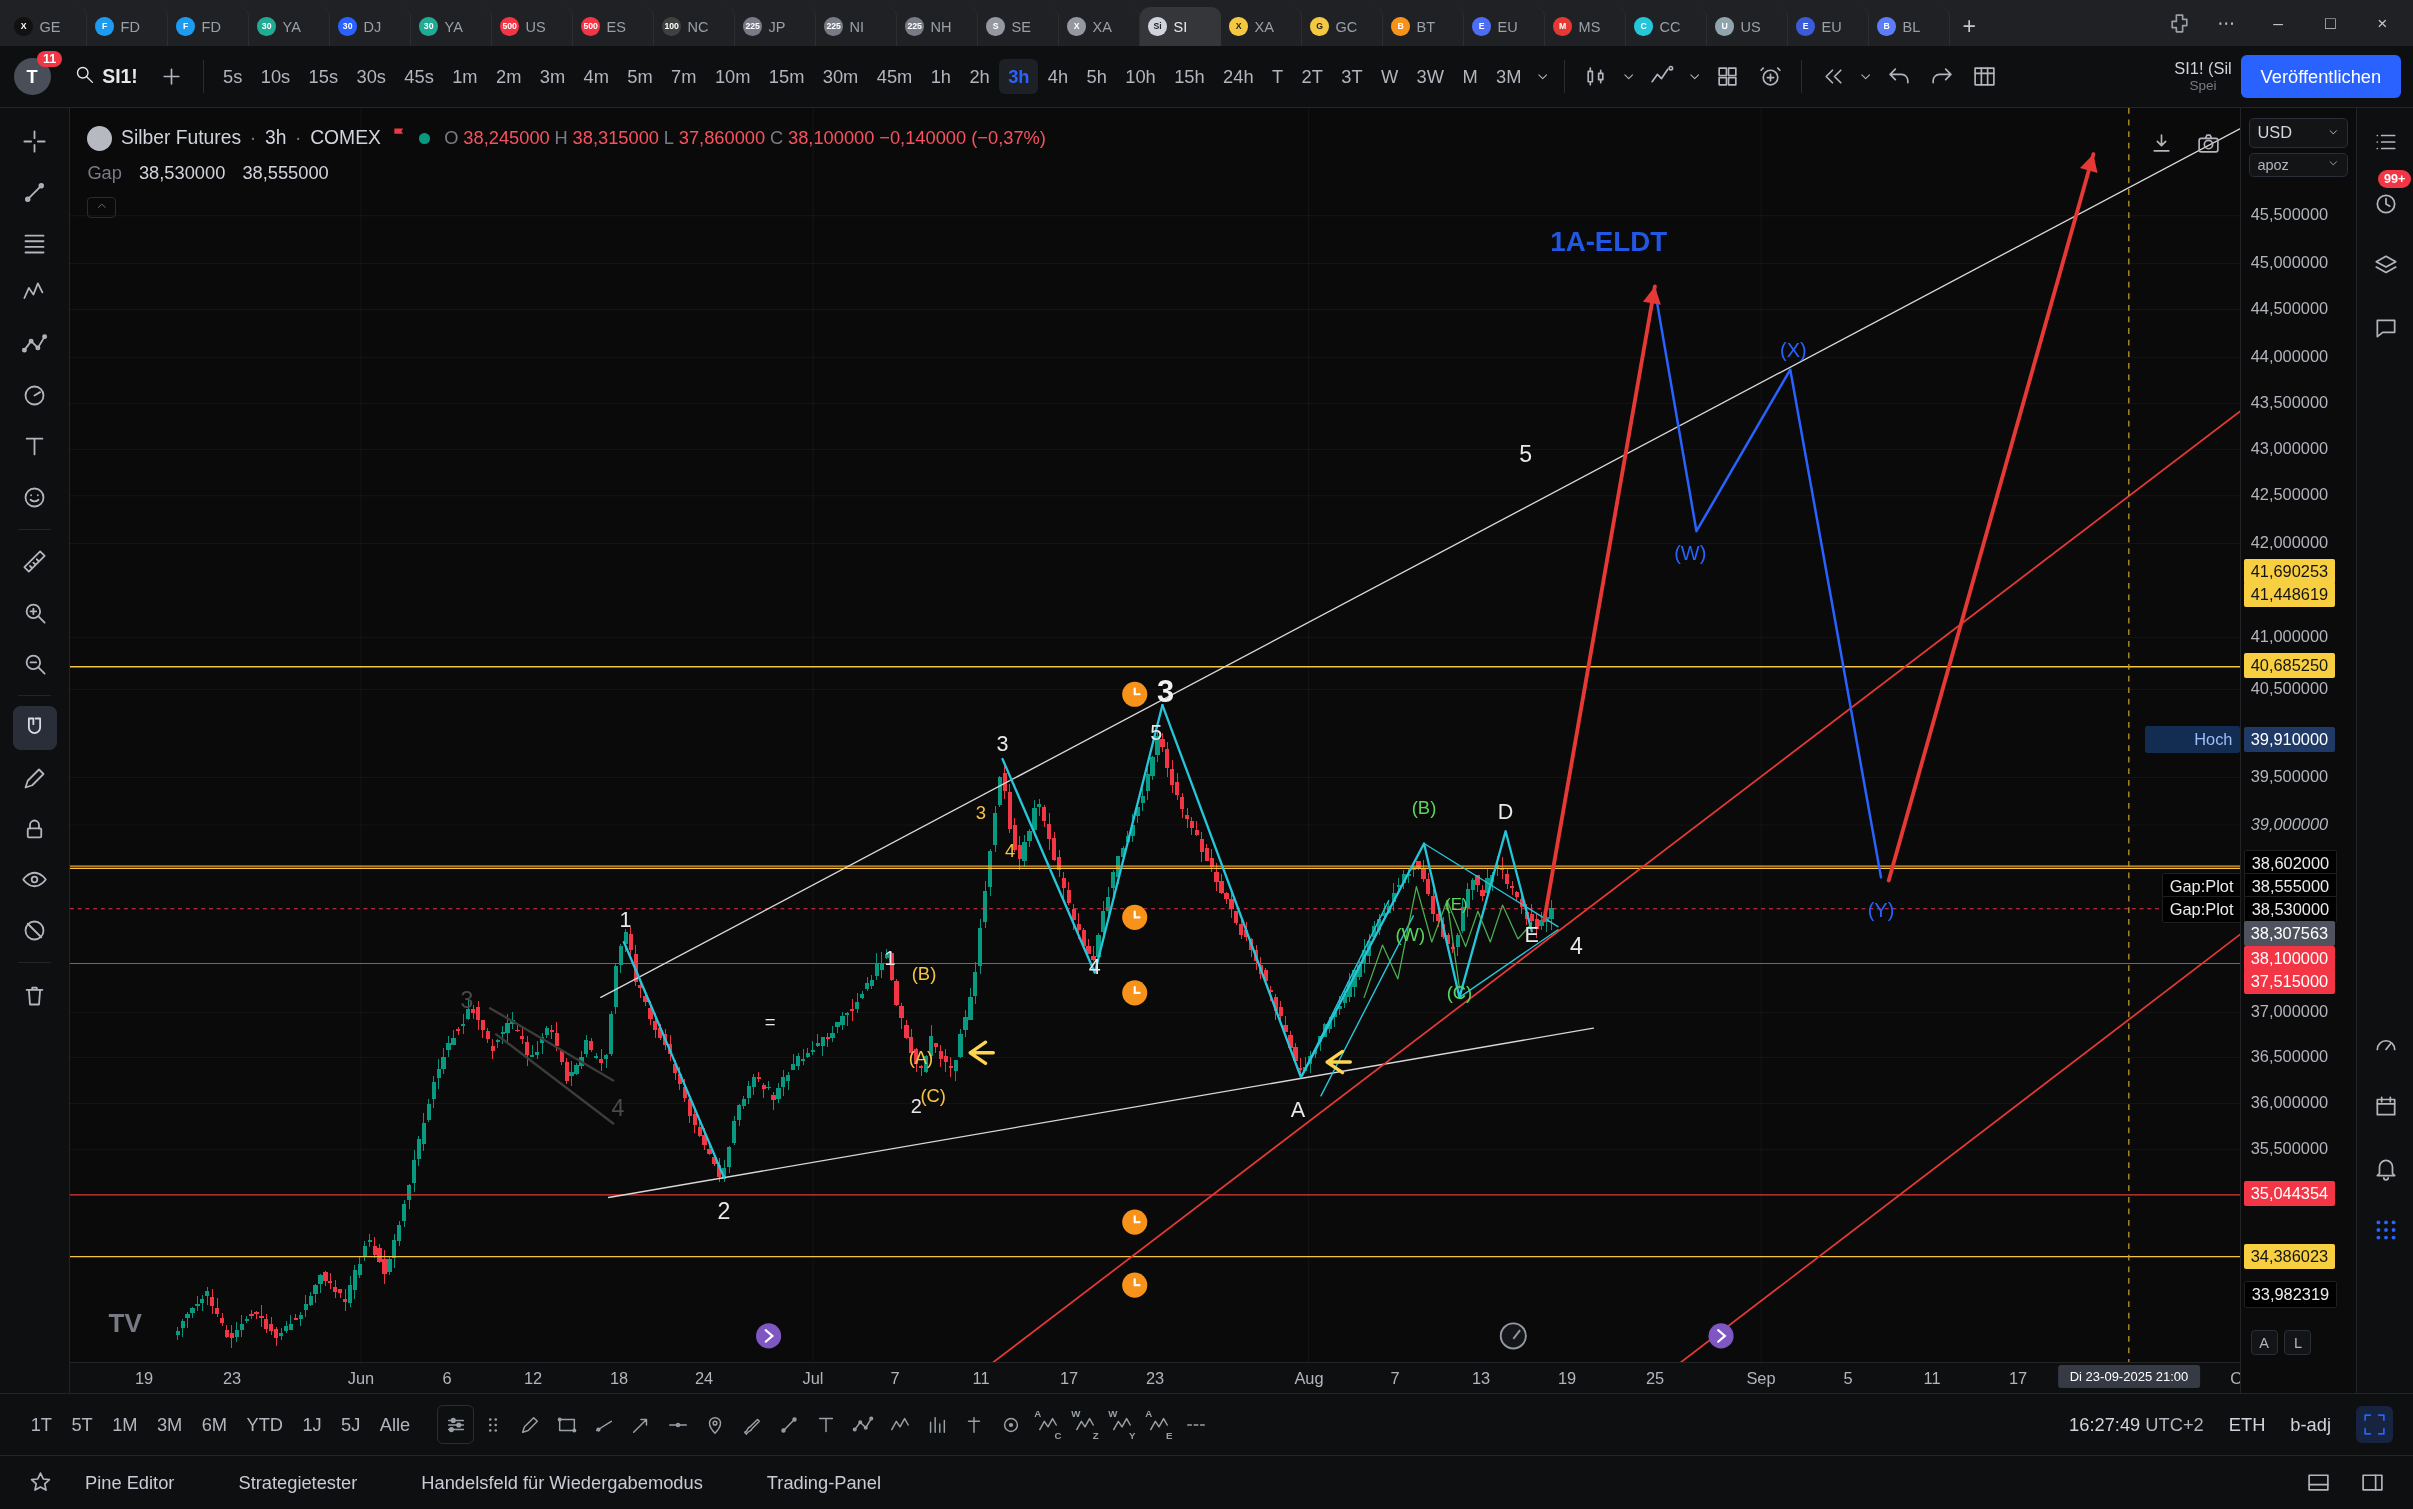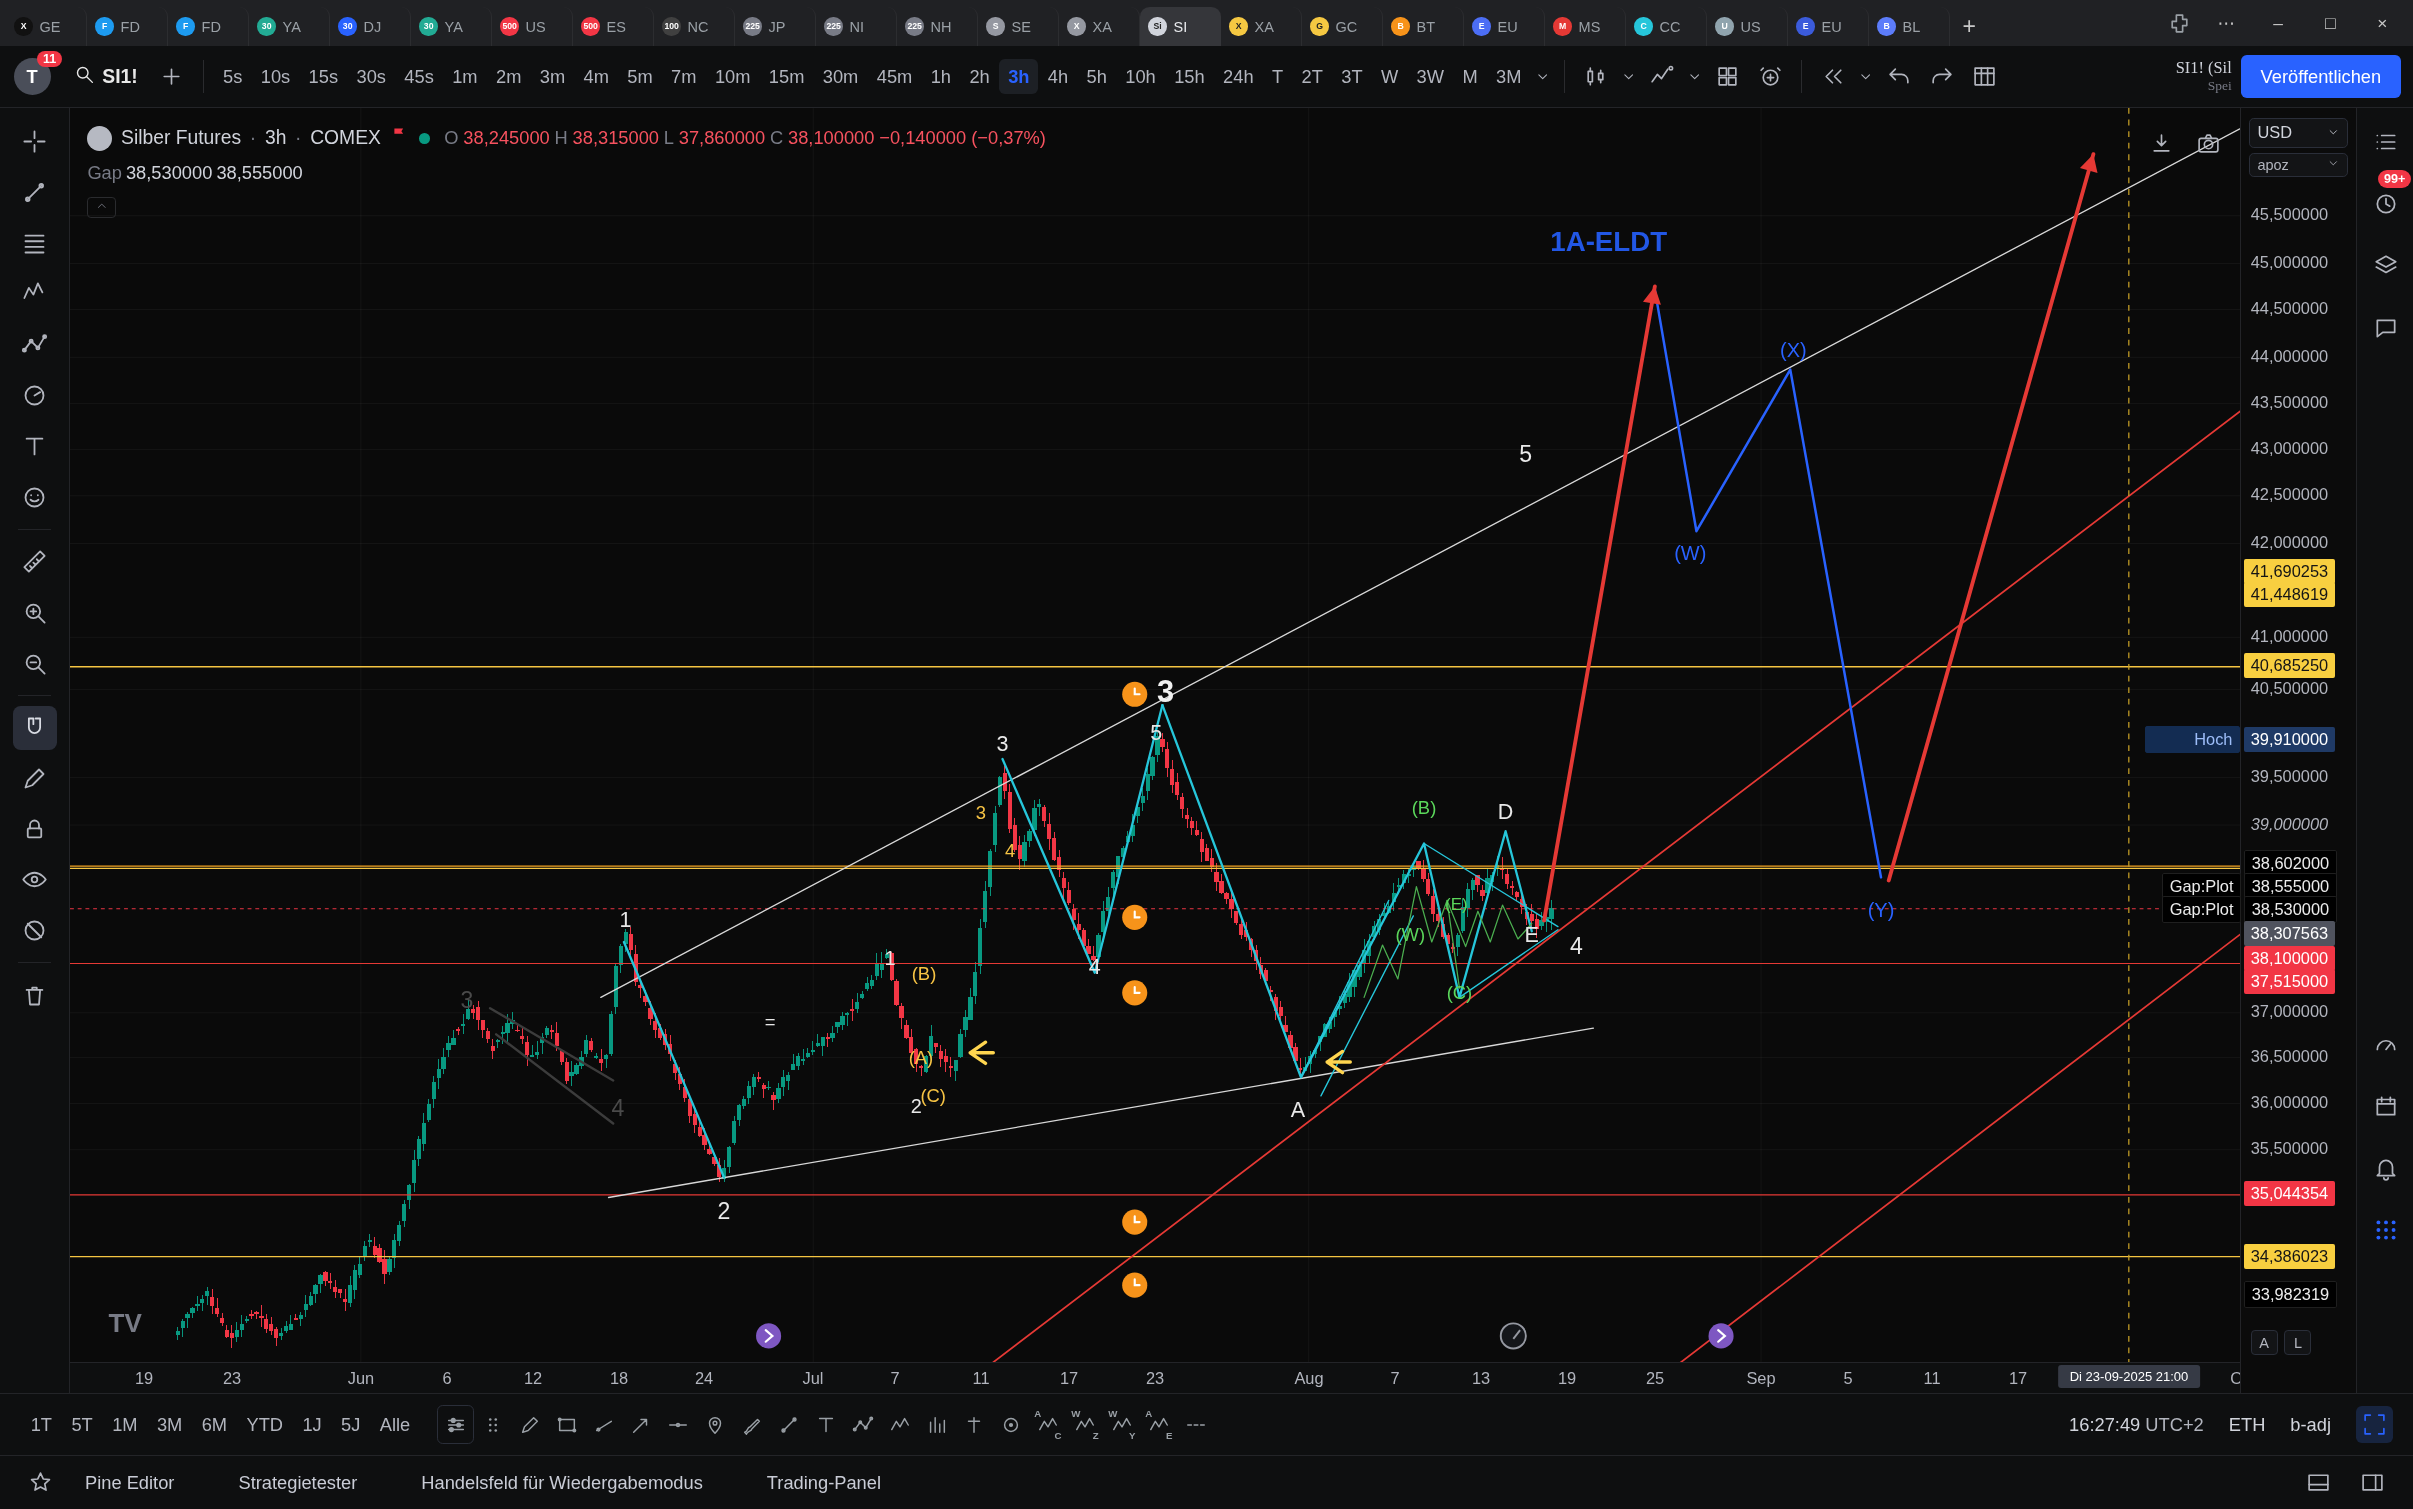--- a/index.html
+++ b/index.html
@@ -23,40 +23,40 @@
   .iconbtn{width:41px;height:41px;display:flex;align-items:center;justify-content:center;border-radius:7.7px;color:#b2b5be;flex:0 0 auto;}
   .iconbtn.sm{width:21px;}
   .ic{width:25px;height:25px;stroke:currentColor;fill:none;stroke-width:1.6;stroke-linecap:round;stroke-linejoin:round;}
   .iconbtn.sm .ic{width:15.4px;height:15.4px;}
   .ib .ic{width:21px;height:21px;}
   .sep{width:1px;height:33px;background:#2a2b2e;margin:0 8.7px;flex:0 0 1px;}
   .tfrow{display:flex;align-items:center;gap:1px;}
   .tfbtn{font-size:18.3px;padding:6.8px 8.7px;border-radius:5.8px;color:#b2b5be;}
   .tfbtn.active{color:#2962ff;font-weight:bold;background:#1d2025;}
   .spacer{flex:1;}
-  .symstate{font-size:16.4px;color:#d1d4dc;line-height:1.15;text-align:right;white-space:nowrap;overflow:hidden;max-width:106px;font-family:Liberation Serif, serif;}
+  .symstate{font-size:16.4px;color:#d1d4dc;line-height:1.15;text-align:center;white-space:nowrap;overflow:hidden;max-width:106px;}
   .symstate .sub{display:block;color:#787b86;font-size:13.5px;}
   .publish{background:#2962ff;color:#fff;font-size:18.3px;padding:10.6px 19.3px;border-radius:5.8px;border:none;margin-left:7.7px;font-family:inherit;white-space:nowrap;}
   
   .mainrow{flex:0 0 1285px;display:flex;min-height:0;}
   .lefttools{flex:0 0 70px;background:#0e0f10;border-right:1px solid #232428;display:flex;flex-direction:column;align-items:center;padding-top:11.6px;gap:6.8px;}
   .tool{width:44px;height:44px;display:flex;align-items:center;justify-content:center;border-radius:7.7px;color:#b2b5be;}
   .tool .ic{width:27px;height:27px;}
   .tool.active{background:#2a2e39;color:#d8dbe3;}
   .vsep{width:33px;height:1px;background:#232428;margin:2.9px 0;}
   .chartcol{position:relative;flex:0 0 2170px;background:#0a0a0a;overflow:hidden;}
   #chart-svg{position:absolute;top:0;left:0;}
   .legend{position:absolute;top:17.4px;left:17.4px;display:flex;align-items:center;gap:8.7px;font-size:19.3px;color:#d1d4dc;z-index:6;}
   .legend .dot{color:#787b86;}
   .leg-ico{width:25px;height:25px;border-radius:50%;background:#b6b9c2;flex:0 0 25px;}
   .gdot{width:10.6px;height:10.6px;border-radius:50%;background:#089981;}
   .ohlc{display:flex;gap:4.8px;align-items:center;font-size:18.3px;margin-left:5.8px;}
   .ohlc .k{color:#787b86;}
   .ohlc .v{color:#f7525f;}
-  .legend2{position:absolute;top:54px;left:17.4px;display:flex;gap:4px;font-size:18.3px;color:#d1d4dc;z-index:6;}
+  .legend2{position:absolute;top:54px;left:17.4px;display:flex;gap:17px;font-size:18.3px;color:#d1d4dc;z-index:6;}
   .legend2 .k{color:#787b86;}
   .collapse{position:absolute;top:89px;left:17.4px;width:29px;height:21px;border:1px solid #2a2b2e;border-radius:3.9px;display:flex;align-items:center;justify-content:center;color:#787b86;z-index:6;}
   .collapse .ic{width:13.5px;height:13.5px;}
   .ctr-icons{position:absolute;top:17.4px;right:13.5px;display:flex;gap:9.7px;z-index:6;color:#b2b5be;}
   .ctr-icons .iconbtn{width:37px;height:37px;}
   .timeline{position:absolute;left:0;bottom:0;width:100%;height:31px;border-top:1px solid #232428;background:#0e0f10;color:#b2b5be;font-size:16.4px;z-index:7;}
   .dlabel{position:absolute;top:5.8px;transform:translateX(-50%);white-space:nowrap;}
   .xhair{position:absolute;top:1.9px;transform:translateX(-50%);background:#363a45;color:#fff;padding:3.9px 11.6px;border-radius:2.9px;white-space:nowrap;font-size:13px;z-index:3;}
   
   .axiscol{flex:0 0 116px;position:relative;background:#0b0b0b;border-left:1px solid #232428;font-size:16.4px;color:#b2b5be;overflow:visible;z-index:8;}

